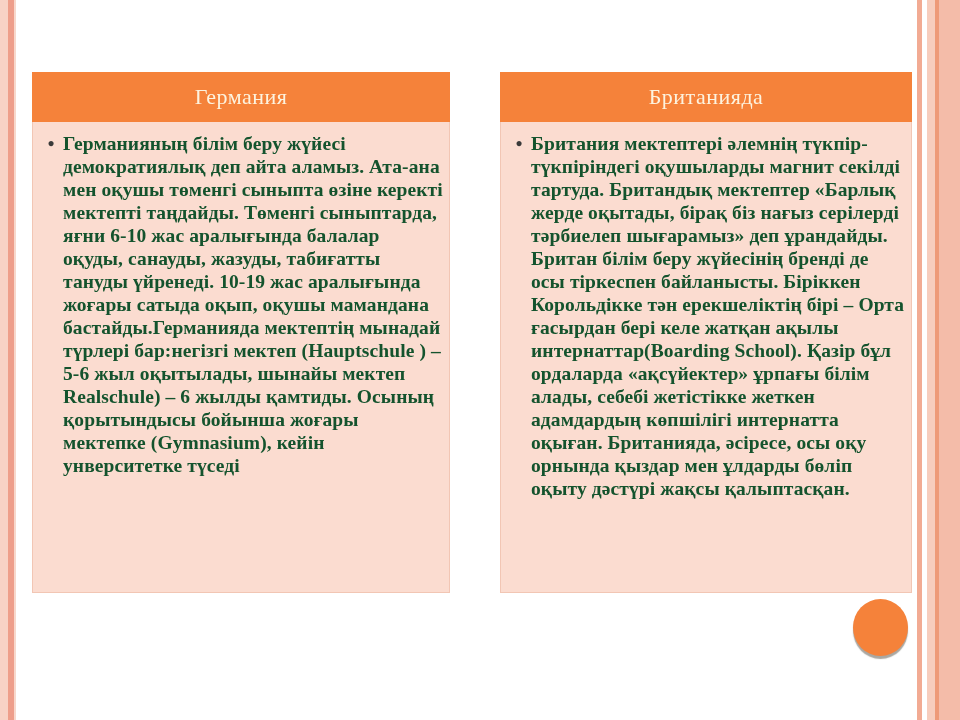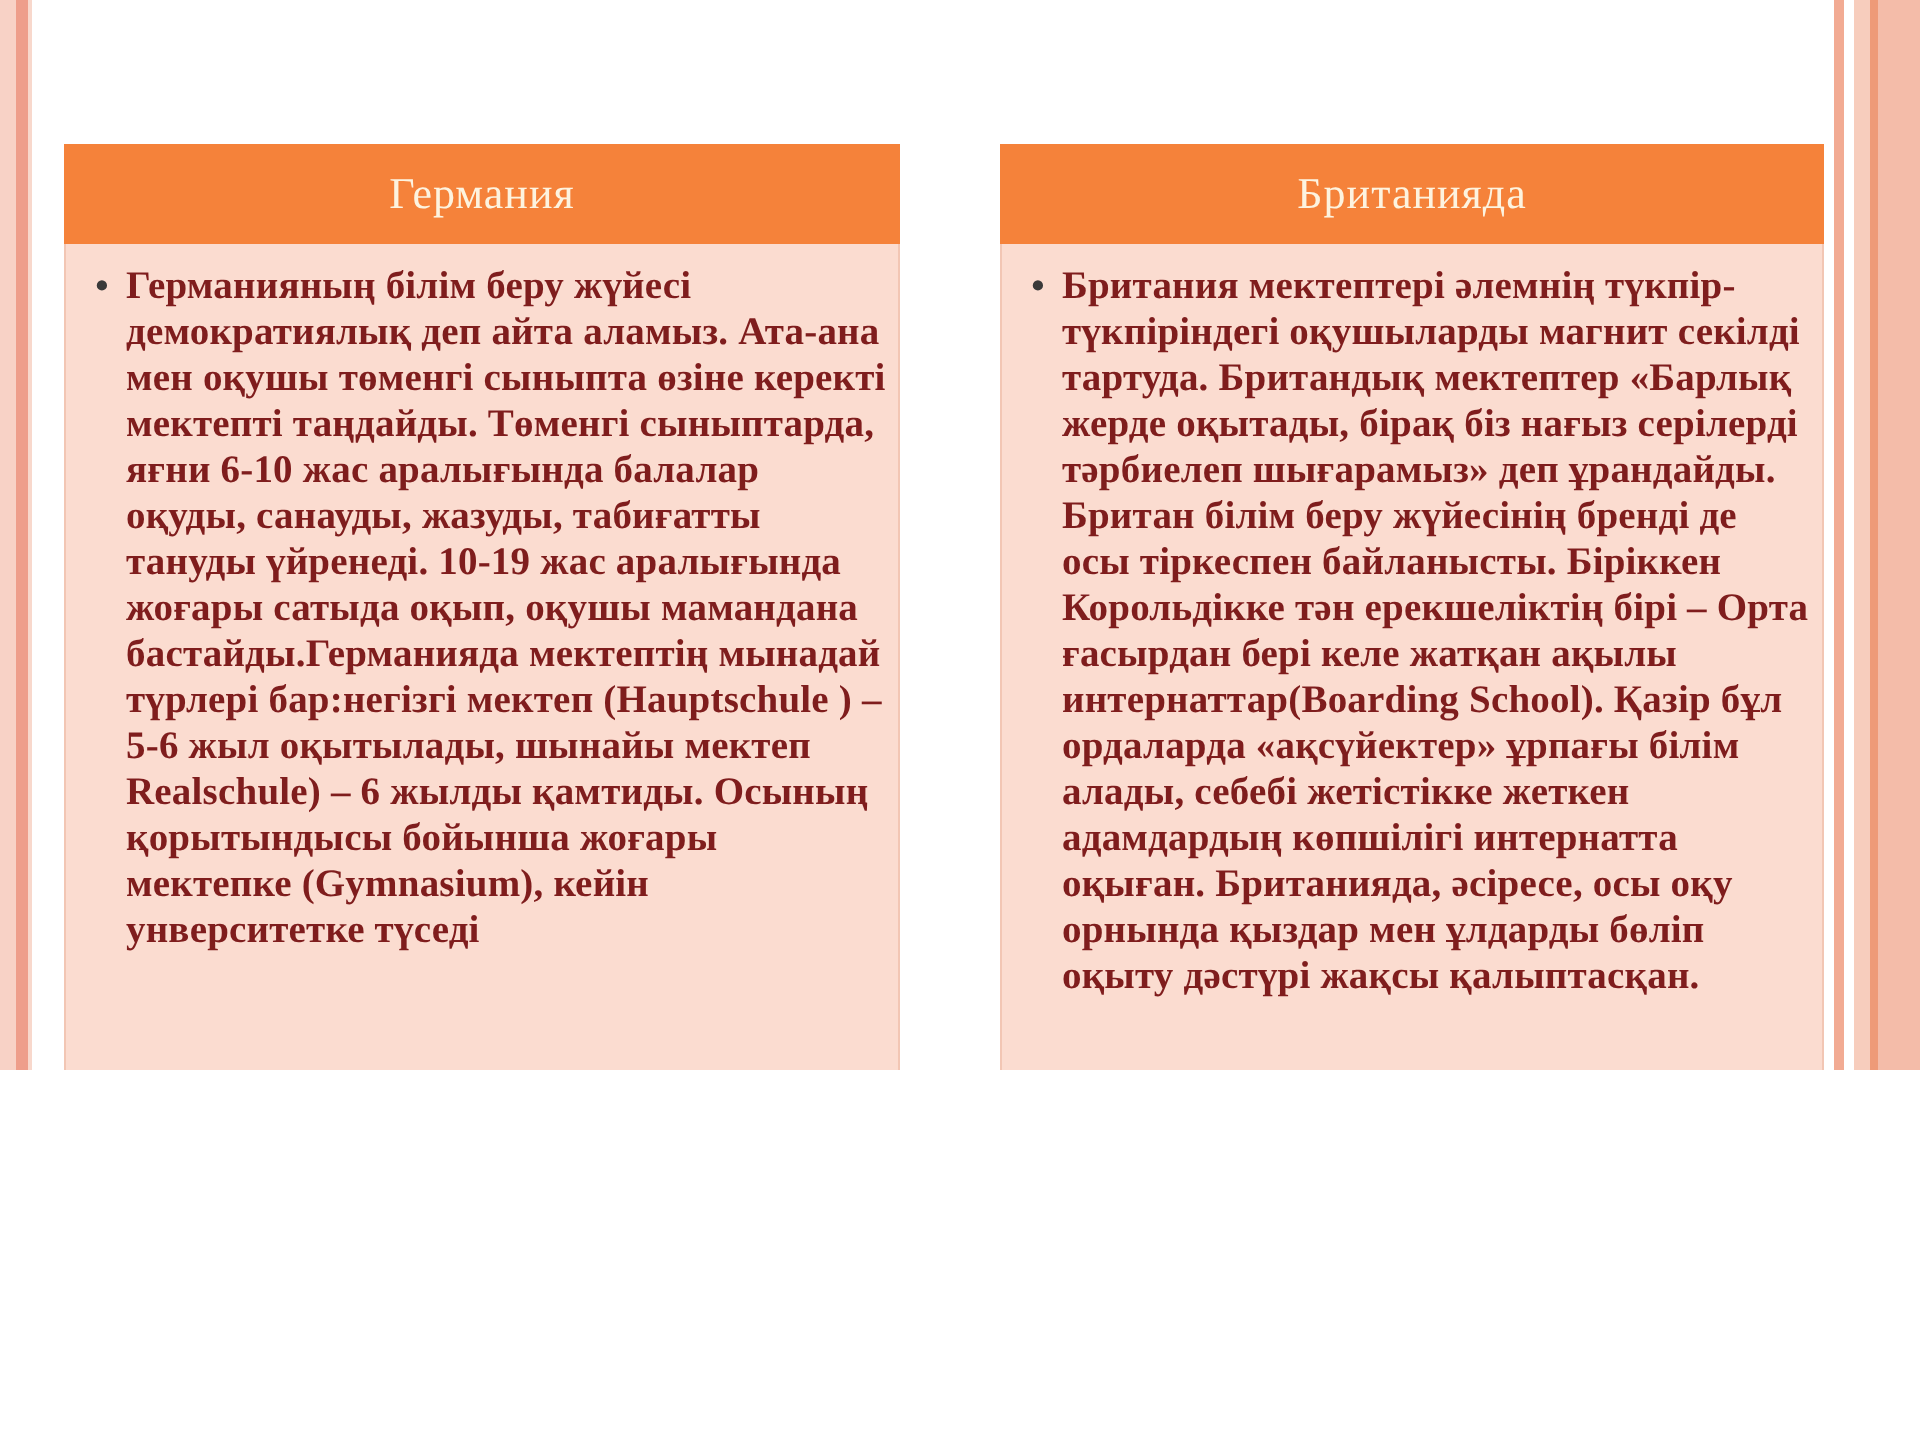--- a/index.html
+++ b/index.html
@@ -1,21 +1,21 @@
 <!DOCTYPE html>
 <html><head>
 <meta charset="utf-8">
 <style>
   html,body { margin:0; padding:0; }
   body { font-family: "Liberation Serif", "DejaVu Serif", serif; }
 
   .slide {
     position: relative;
     width: 960px;
-    height: 535px;
+    height: 720px;
     background: #ffffff;
     overflow: hidden;
   }
 
   
   .stripe { position: absolute; top: 0; height: 720px; }
   .stripe-l1 { left: 0;   width: 8px;  background: #f8d2c6; }
   .stripe-l2 { left: 8px; width: 6px;  background: #ee9e8b; }
   .stripe-l3 { left: 14px; width: 2px; background: #f8d8cc; }
   .stripe-r1 { left: 917px; width: 5px;  background: #f2ab93; }
@@ -56,21 +56,21 @@
     font-size: 19px;
     font-weight: bold;
     color: #3a3a3a;
     line-height: 23px;
   }
   .bullet-text {
     flex: 1;
     font-size: 19.5px;
     font-weight: bold;
     line-height: 23px;
-    color: #7f1d1d;
+    color: #14532d;
     letter-spacing: 0.1px;
   }
 
   
   .corner-circle {
     position: absolute;
     left: 853px;
     top: 599px;
     width: 55px;
     height: 57px;

